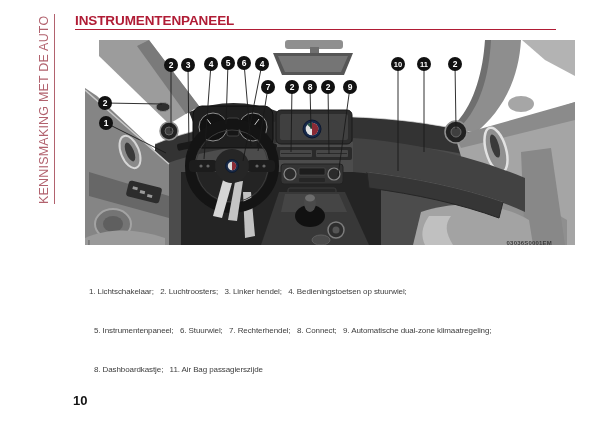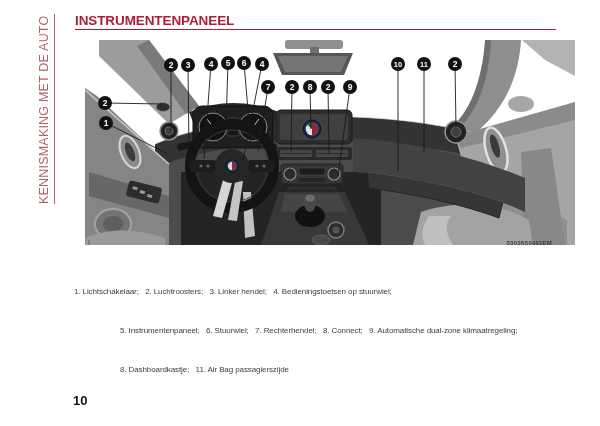--- a/index.html
+++ b/index.html
@@ -36,25 +36,25 @@
   .fig-num{
     position:absolute;left:88px;top:239px;font-size:7px;color:#4a4a4a;
   }
   .fig-code{
     position:absolute;left:452px;top:240px;width:100px;text-align:right;
     font-size:6px;font-weight:bold;letter-spacing:.2px;color:#3c3c3c;
   }
 
   
   .caption{
-    position:absolute;left:74px;top:259px;
+    position:absolute;left:89px;top:259px;
     font-size:8px;line-height:13px;letter-spacing:-.1px;color:#3d3d3d;
     white-space:pre;
   }
-  .caption .indent{padding-left:5px;margin-left:41px;}
+  .caption .indent{padding-left:5px;}
 
   
   .pagenum{
     position:absolute;left:73px;top:393px;
     font-size:13px;font-weight:bold;color:#141414;
   }
 </style>
 </head>
 <body>
 

